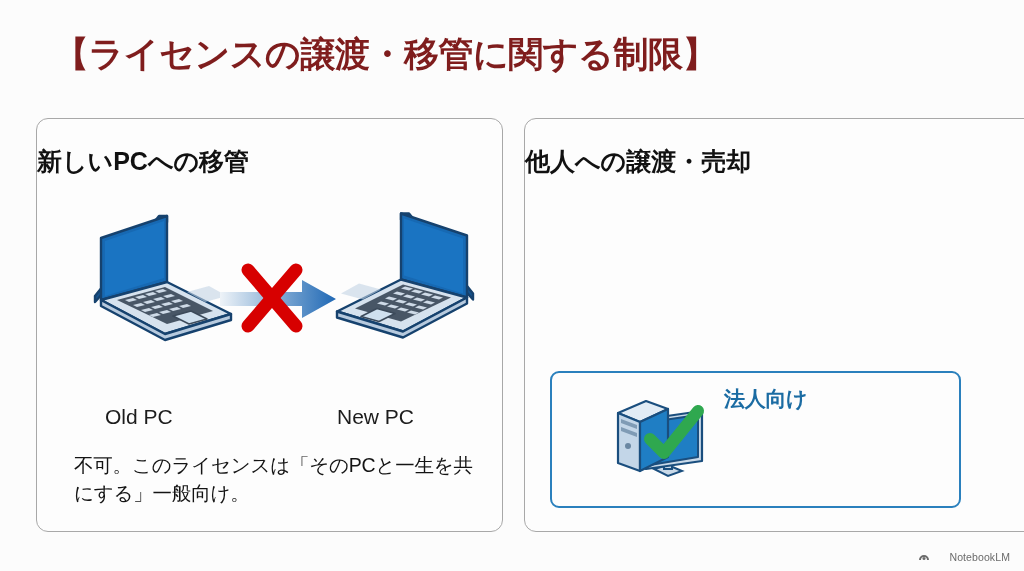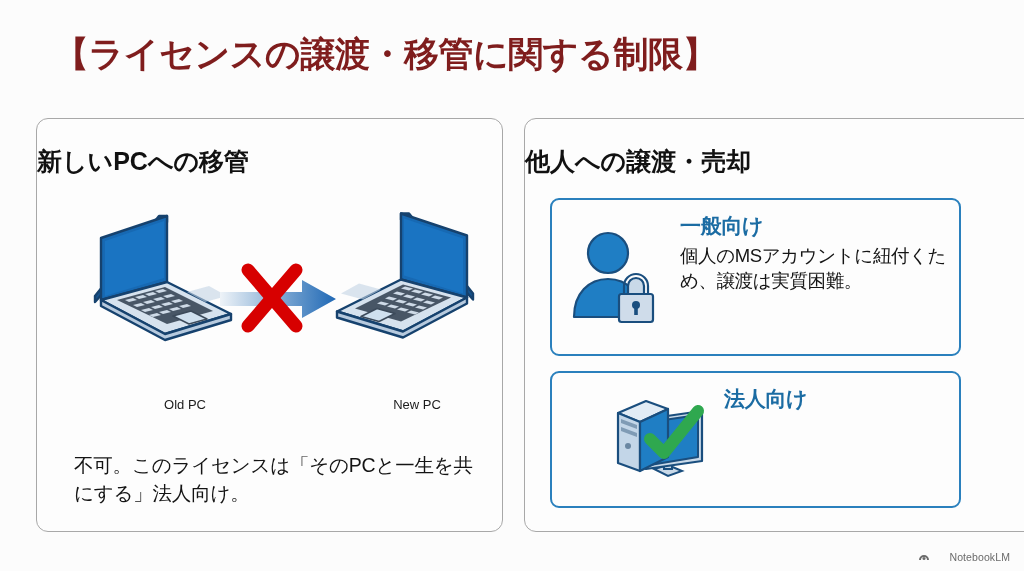--- a/index.html
+++ b/index.html
@@ -65,24 +65,23 @@
     top: 80px;
     width: 467px;
     height: 205px;
   }
   .laptop-old { position: absolute; left: 44px;  top: 5px; }
   .laptop-new { position: absolute; left: 290px; top: 0px; }
   .arrow-x    { position: absolute; left: 183px; top: 55px; }
 
   .pc-label {
     position: absolute;
-    top: 278px;
-    font-size: 13px;
+    top: 286px;
+    font-size: 21px;
     color: #1c1c1c;
-    text-align: center;
     width: 160px;
   }
   .pc-label-old { left: 68px; }
   .pc-label-new { left: 300px; }
 
   .left-note {
     position: absolute;
     left: 37px;
     top: 332px;
     width: 400px;
@@ -246,48 +245,27 @@
           </g>
           <polygon points="92,112 110,107 126,115 108,120" fill="#cfe0ef" stroke="#3c4a5a" stroke-width="1.6" stroke-linejoin="round"></polygon>
           <polygon points="106,88 128,82 146,92 124,98" fill="#c3d4e4" opacity="0.6"></polygon>
         </svg>
       </div>
     </div>
 
     <div class="pc-label pc-label-old">Old PC</div>
     <div class="pc-label pc-label-new">New PC</div>
 
-    <div class="left-note">不可。このライセンスは「そのPCと一生を共にする」法人向け。</div>
+    <div class="left-note">不可。このライセンスは「そのPCと一生を共にする」一般向け。</div>
   </div>
 
   <div class="panel panel-right">
 
     <div class="panel-heading">他人への譲渡・売却</div>
 
-    <div class="card card-top">
-      <div class="card-icon">
-        <svg width="104" height="104" viewBox="0 0 104 104">
-
-          <circle cx="44" cy="28" r="20" fill="#1f7ec4" stroke="#1a4e7e" stroke-width="2.2"></circle>
-
-          <path d="M10 92 C10 68 25 54 44 54 C63 54 78 68 78 92 Z" fill="#1f7ec4" stroke="#1a4e7e" stroke-width="2.2" stroke-linejoin="round"></path>
-
-          <path d="M60 70 v-9 a12 12 0 0 1 24 0 v9" fill="none" stroke="#1a4e7e" stroke-width="2.2"></path>
-          <path d="M64 70 v-9 a8 8 0 0 1 16 0 v9" fill="#c9d9e8" stroke="#1a4e7e" stroke-width="2.2"></path>
-
-          <rect x="55" y="69" width="34" height="28" rx="2.5" fill="#cfdcea" stroke="#1a4e7e" stroke-width="2.2"></rect>
-          <circle cx="72" cy="80" r="4" fill="#1a4e7e"></circle>
-          <rect x="70.2" y="81" width="3.6" height="9" fill="#1a4e7e"></rect>
-        </svg>
-      </div>
-      <div class="card-body">
-        <div class="card-title">一般向け</div>
-        <div class="card-text">個人のMSアカウントに紐付くため、譲渡は実質困難。</div>
-      </div>
-    </div>
 
     <div class="card card-bottom">
       <div class="card-icon">
         <svg width="108" height="98" viewBox="0 0 108 98">
 
           <polygon points="48,78 62,74 76,80 62,85" fill="#c9d9e8" stroke="#1a4e7e" stroke-width="2"></polygon>
           <rect x="58" y="64" width="8" height="14" fill="#c9d9e8" stroke="#1a4e7e" stroke-width="2"></rect>
 
           <polygon points="40,28 96,20 96,70 40,78" fill="#c9d9e8" stroke="#1a4e7e" stroke-width="2.2" stroke-linejoin="round"></polygon>
 

